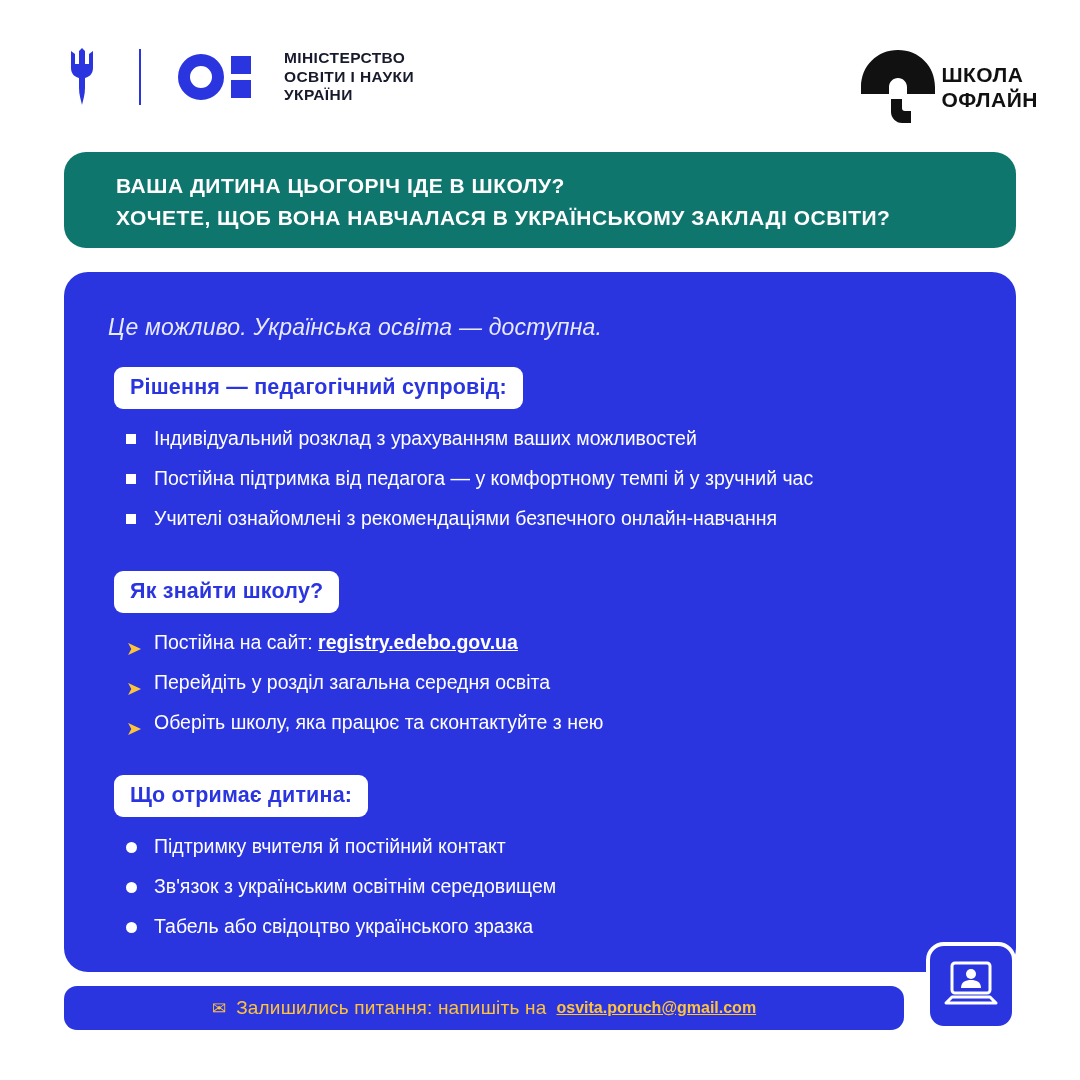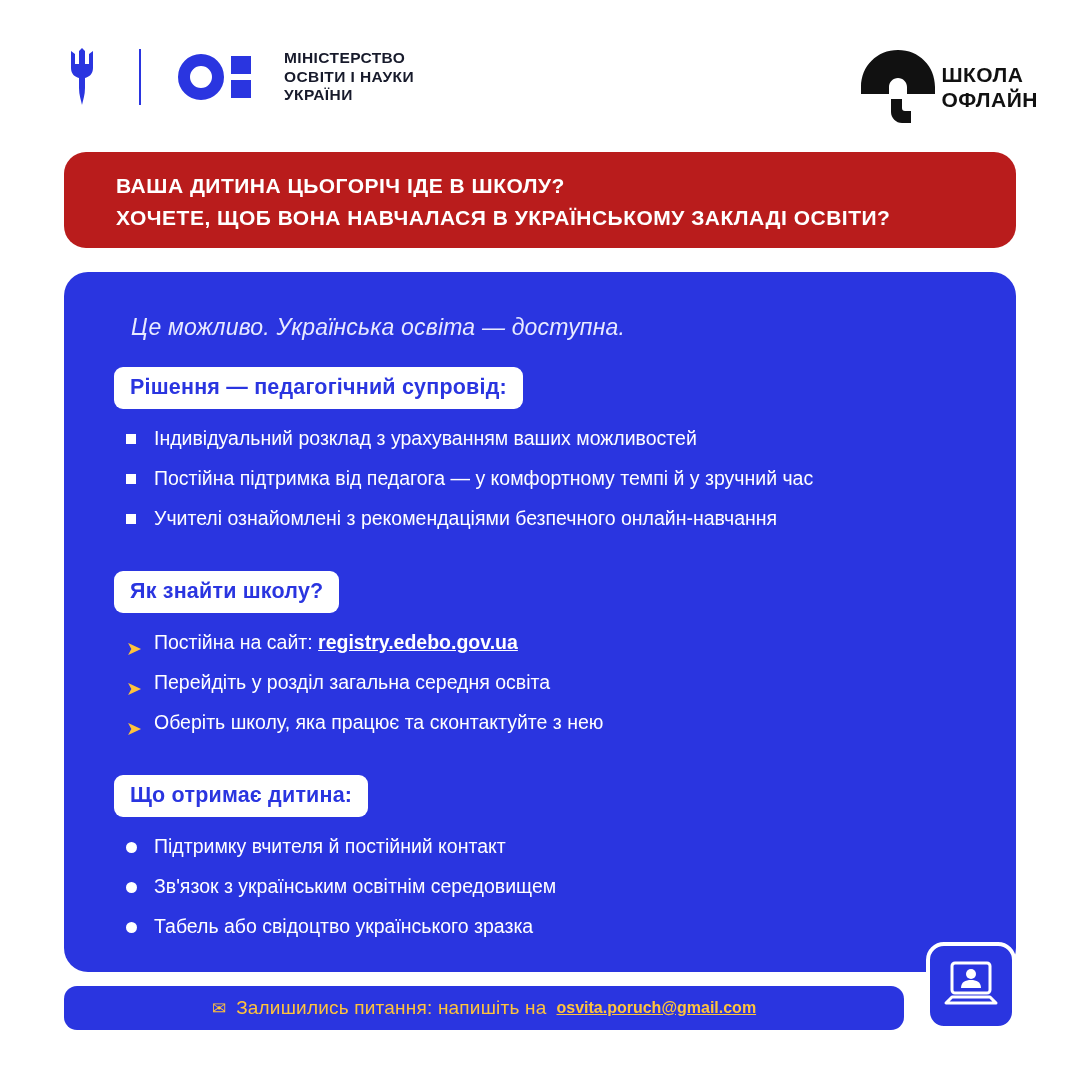--- a/index.html
+++ b/index.html
@@ -100,21 +100,21 @@
     text-transform: uppercase;
   }
 
   
   .banner {
     position: absolute;
     left: 64px;
     top: 152px;
     width: 952px;
     height: 96px;
-    background: #b91c1c;
+    background: #0f766e;
     border-radius: 22px;
     box-sizing: border-box;
     padding: 18px 0 0 52px;
   }
   .banner-line {
     color: #ffffff;
     font-weight: bold;
     font-size: 21px;
     letter-spacing: 0.5px;
     line-height: 32px;
@@ -131,21 +131,21 @@
     background: #2a35e0;
     border-radius: 24px;
     box-sizing: border-box;
     padding: 34px 40px 0 44px;
   }
   .intro {
     color: #e8eaff;
     font-size: 23px;
     font-style: italic;
     letter-spacing: 0.2px;
-    margin: 8px 0 0 23px;
+    margin: 8px 0 0 0;
   }
 
   .chip {
     display: inline-block;
     background: #ffffff;
     color: #2a35e0;
     font-weight: bold;
     font-size: 21.5px;
     letter-spacing: 0.2px;
     border-radius: 9px;

